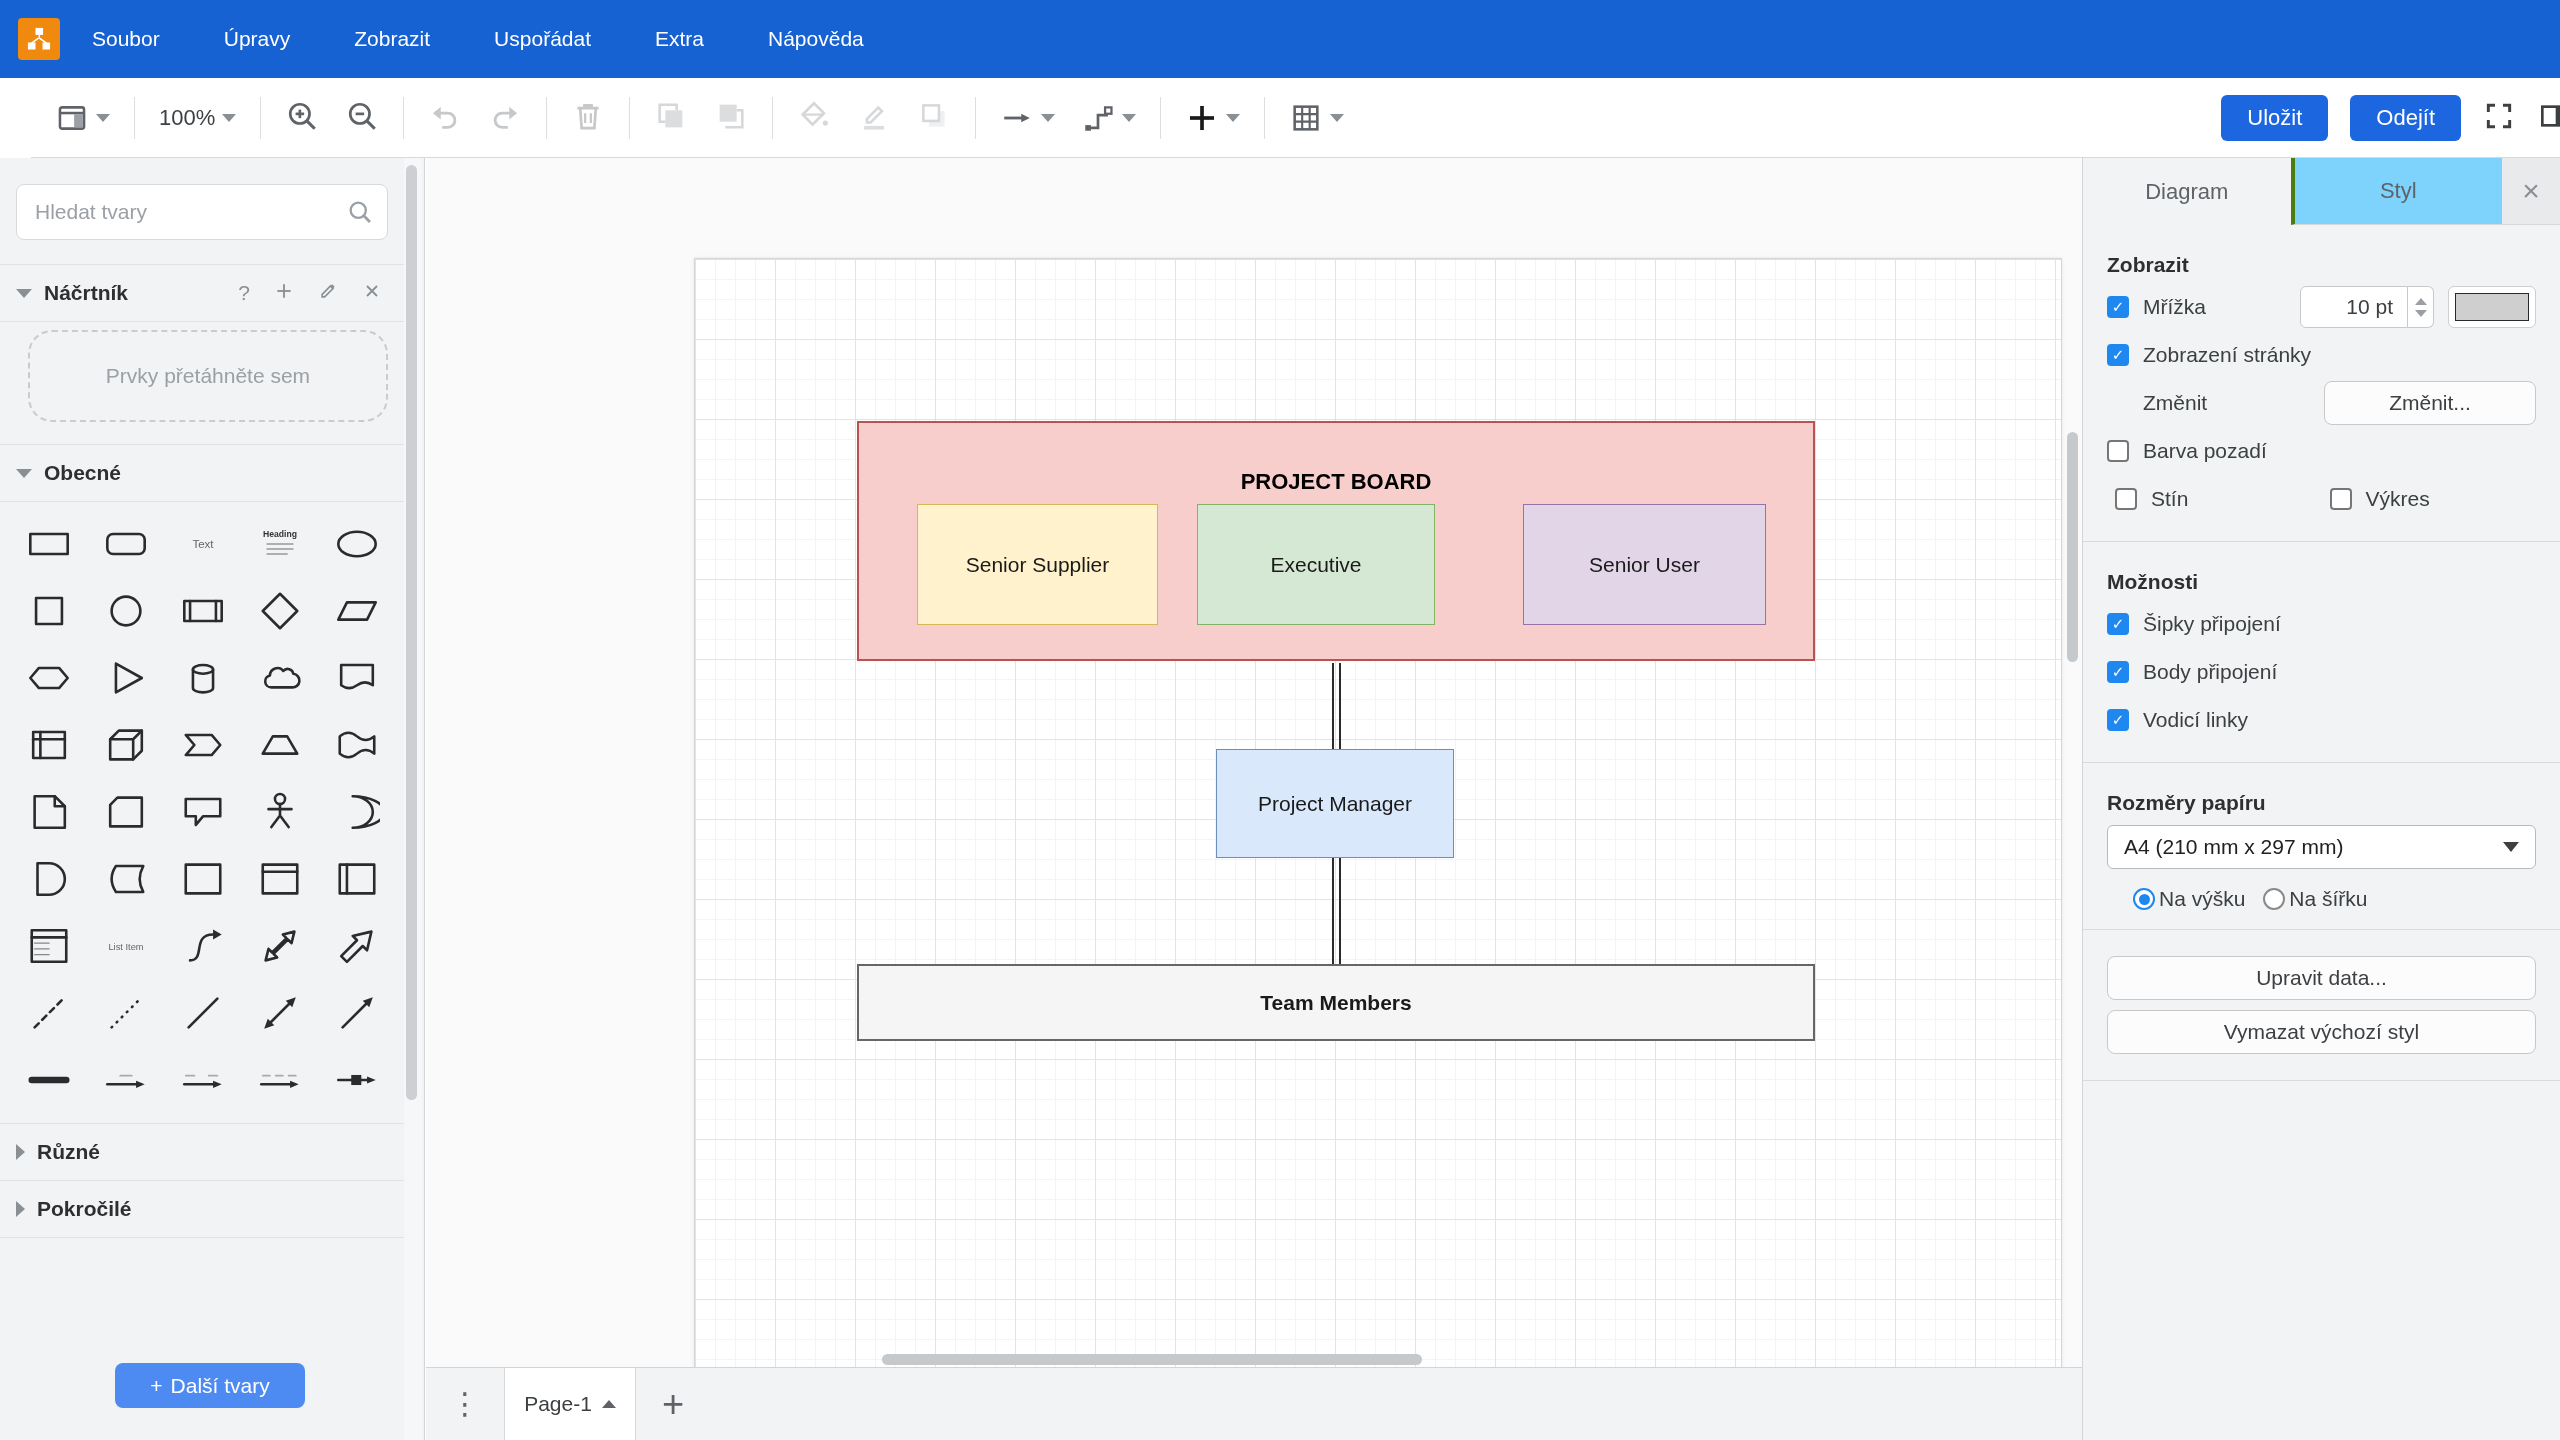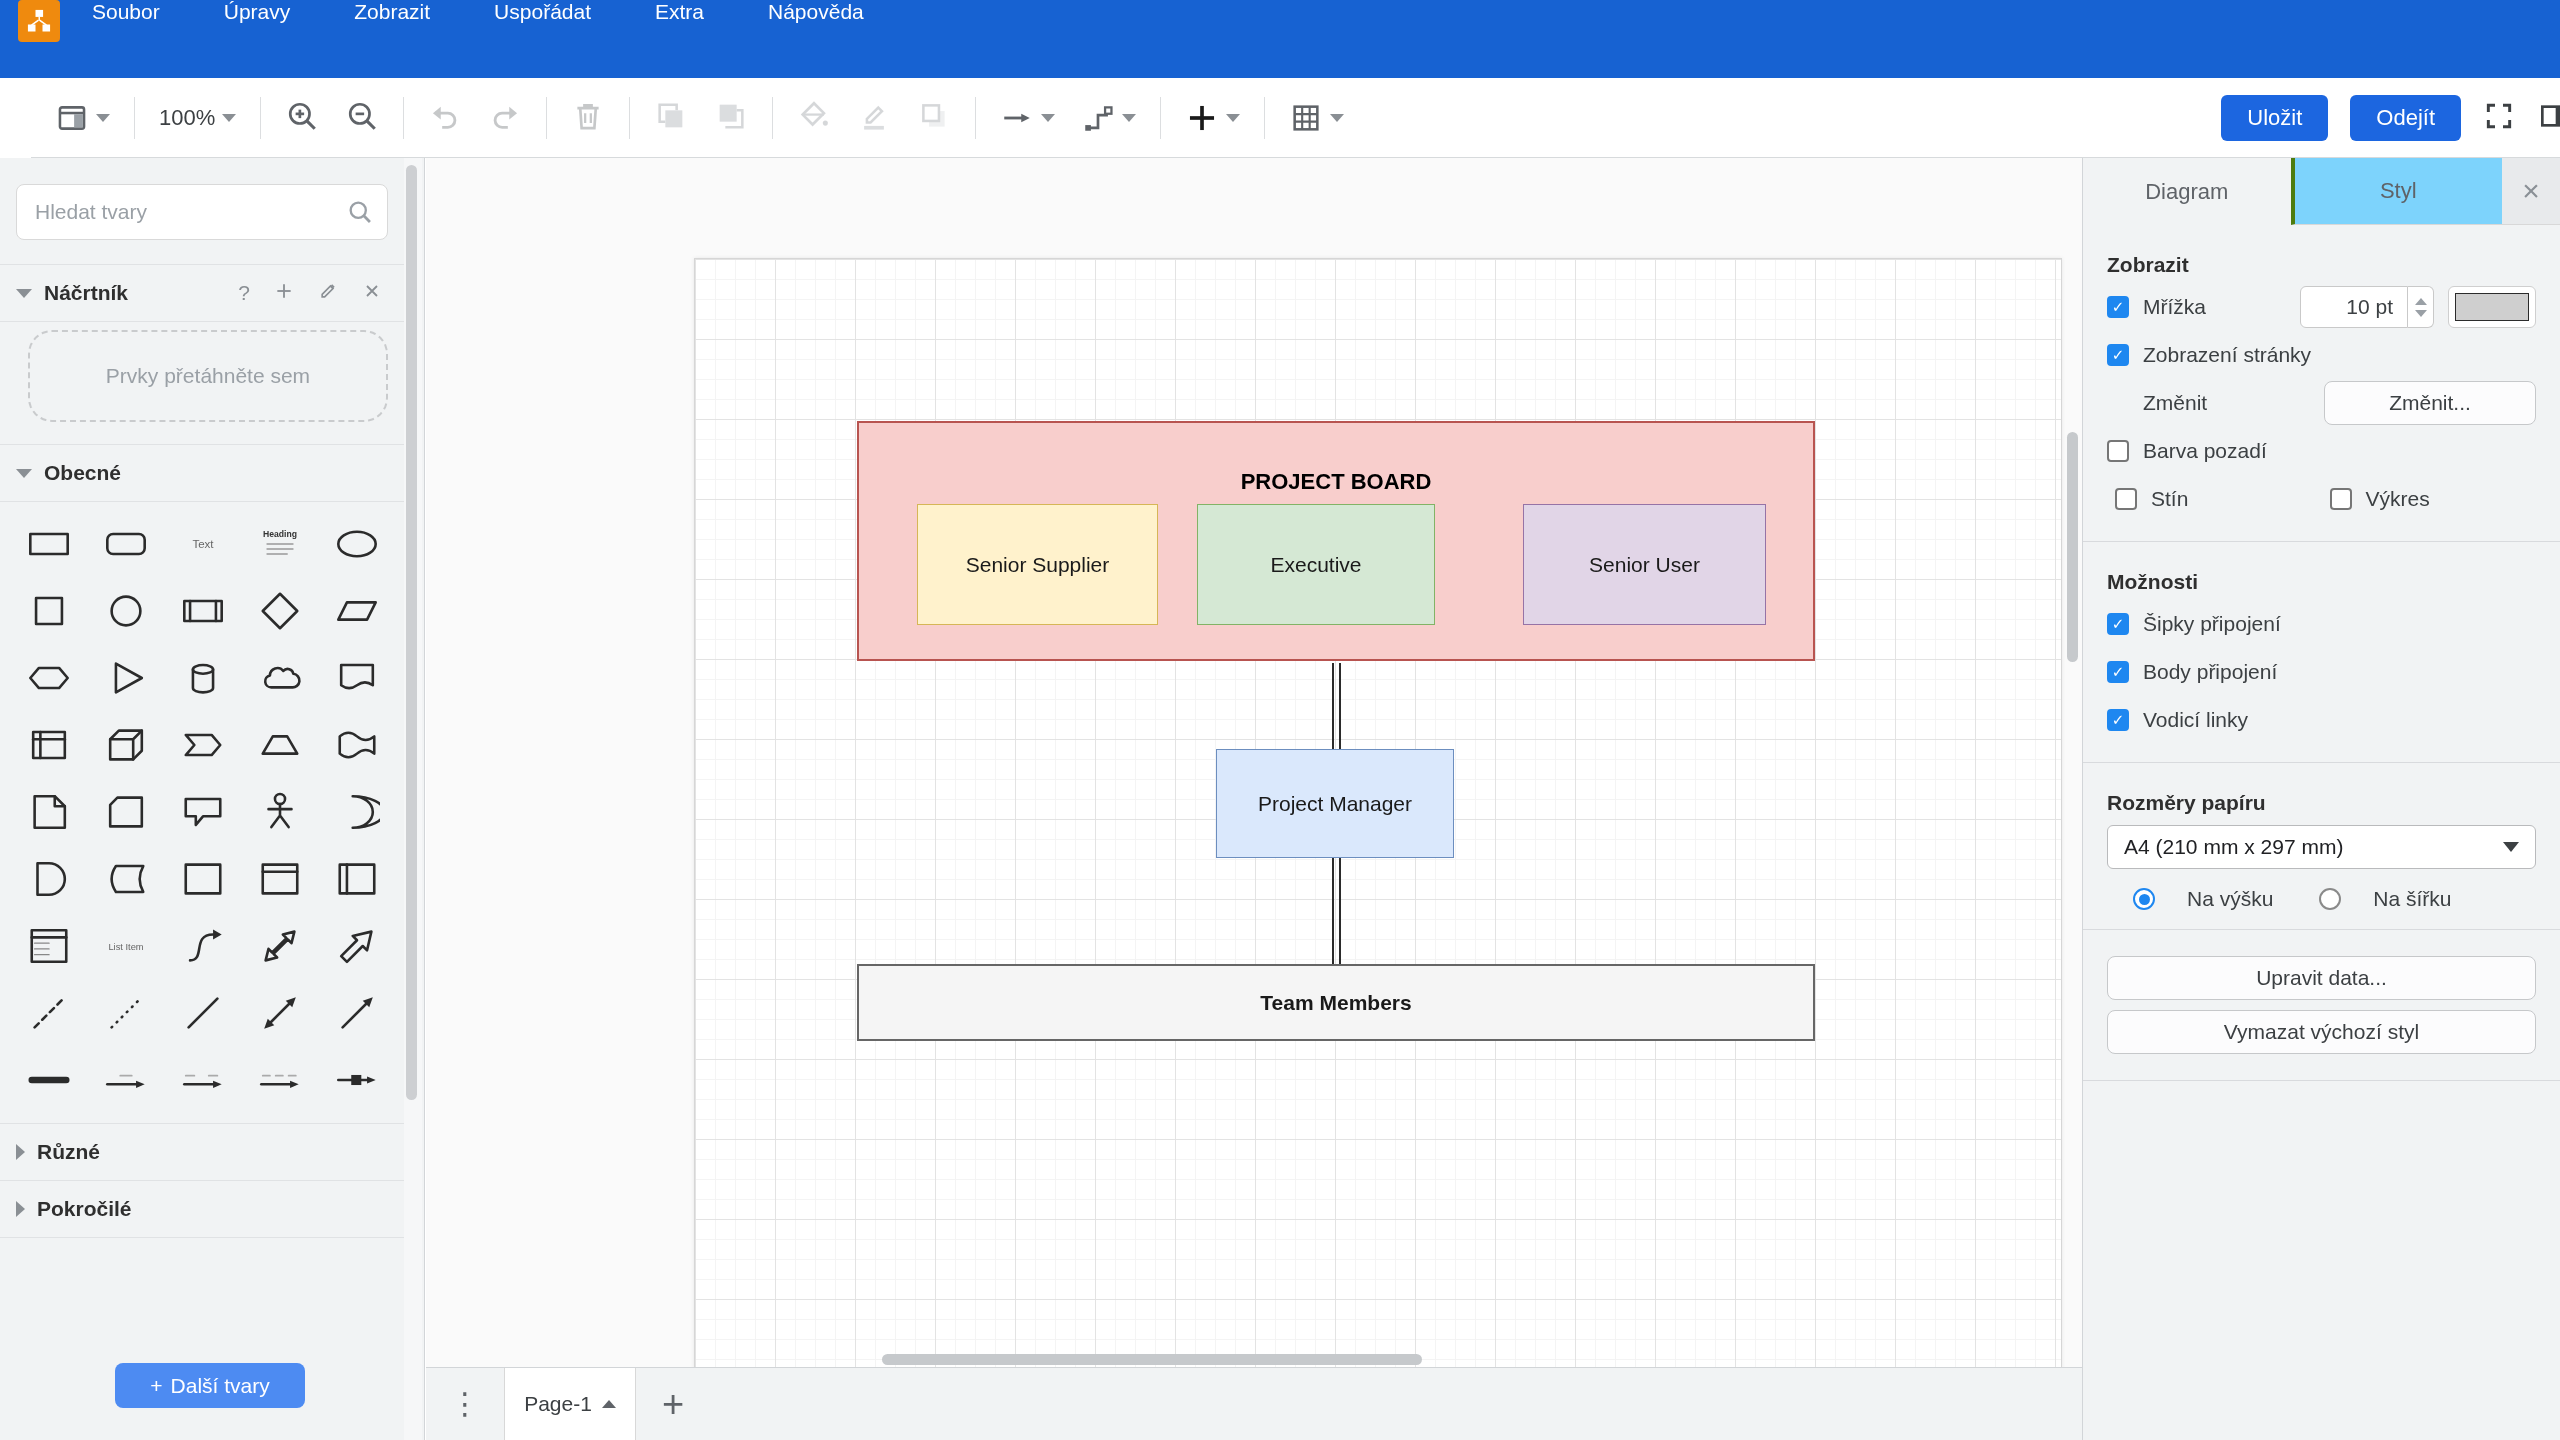--- a/index.html
+++ b/index.html
@@ -2,21 +2,21 @@
 <html><head>
 <meta charset="utf-8">
 <style>
   html,body{margin:0;padding:0;}
   body{width:2560px;height:1440px;overflow:hidden;position:relative;
        font-family:"Liberation Sans","DejaVu Sans",sans-serif;background:#fff;
        -webkit-font-smoothing:antialiased;}
 
   
   .menubar{position:absolute;left:0;top:0;width:2560px;height:78px;background:#1762d2;
-           display:flex;align-items:flex-start;}
+           display:flex;align-items:center;}
   .logo{width:42px;height:42px;margin-left:18px;background:#ef8a0e;border-radius:4px;
         display:flex;align-items:center;justify-content:center;}
   .logo svg{width:28px;height:28px;}
   .menu-items{display:flex;margin-left:32px;gap:64px;}
   .menu-item{color:#fff;font-size:21px;cursor:default;}
 
   
   .toolbar{position:absolute;left:0;top:78px;width:2560px;height:80px;background:#fff;
            border-bottom:1px solid #d7dadc;display:flex;align-items:center;box-sizing:border-box;margin-left:31px;}
   .tb-group{display:flex;align-items:center;gap:26px;padding:0 24px;}
@@ -123,21 +123,21 @@
   .rp-btn{height:44px;border:1px solid #c6c8ca;border-radius:8px;background:#fcfcfd;
           display:flex;align-items:center;justify-content:center;color:#3c4043;font-size:21px;}
   .change-btn{margin-left:auto;width:212px;}
   .indent-label{margin-left:36px;}
   .half{width:50%;display:flex;align-items:center;margin-left:8px;}
   .rp-divider{height:1px;background:#d8dadd;margin:18px -24px 0 -24px;}
   .select{height:42px;border:1px solid #b9babc;border-radius:6px;background:#fff;margin-top:10px;
           display:flex;align-items:center;padding:0 16px;justify-content:space-between;color:#202124;}
   .sel-chev{width:0;height:0;border-left:8px solid transparent;border-right:8px solid transparent;
             border-top:10px solid #3c4043;}
-  .radio-row{display:flex;align-items:center;gap:32px;margin:18px 0 4px 26px;}
+  .radio-row{display:flex;align-items:center;gap:4px;margin:18px 0 4px 26px;}
   .radio{width:22px;height:22px;border-radius:50%;box-sizing:border-box;border:2px solid #8a8a8a;
          background:#fff;flex:none;display:flex;align-items:center;justify-content:center;}
   .radio.on{border-color:#1e87f0;}
   .radio.on::after{content:"";width:11px;height:11px;border-radius:50%;background:#1e87f0;}
   .rp-stack{display:flex;flex-direction:column;gap:10px;margin-top:26px;}
 
   
   .footer{position:absolute;left:426px;top:1367px;width:1656px;height:73px;background:#f1f3f4;
           border-top:1px solid #d2d5d8;box-sizing:border-box;display:flex;align-items:center;}
   .kebab{margin-left:24px;color:#5f6368;font-size:30px;letter-spacing:0;line-height:20px;width:30px;

